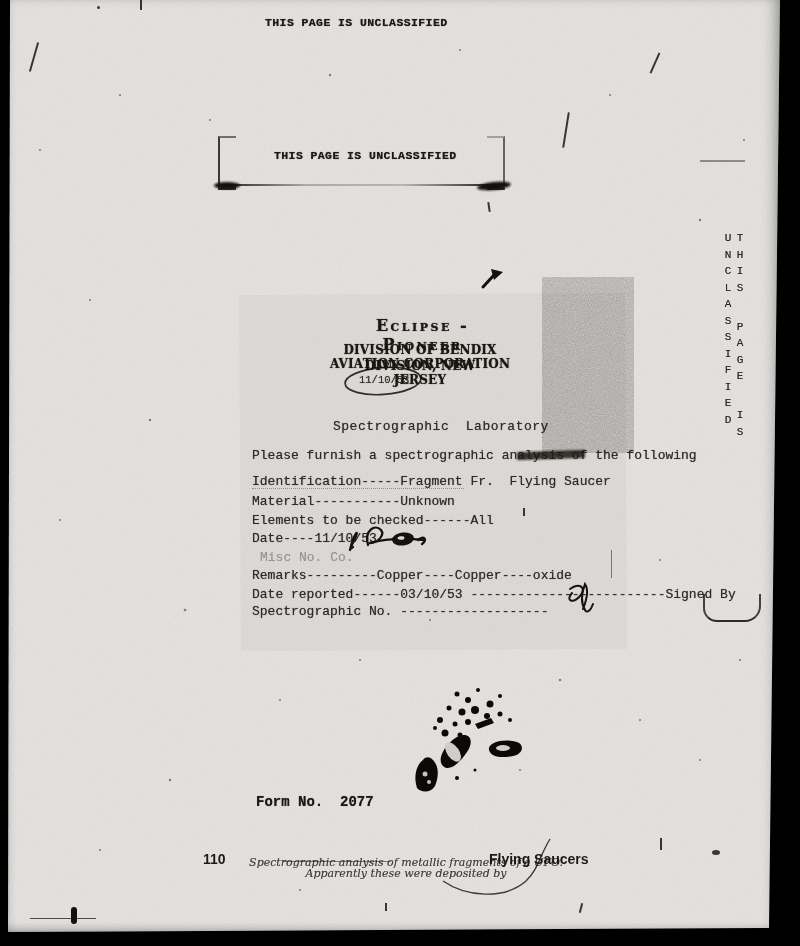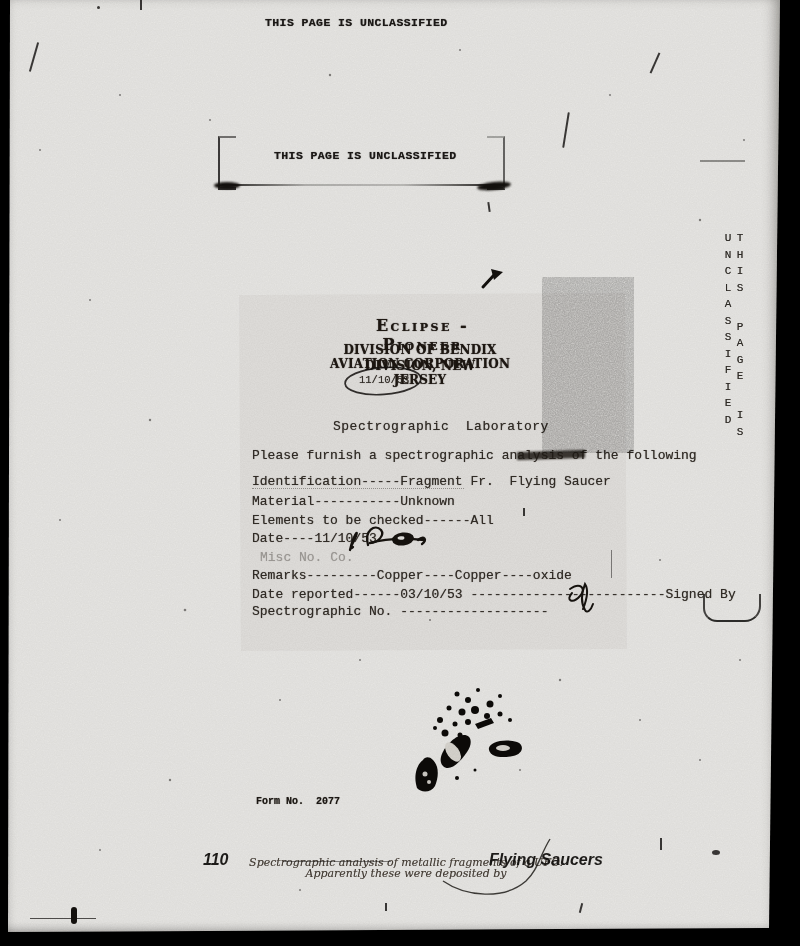--- a/index.html
+++ b/index.html
@@ -35,21 +35,21 @@
   }
   .company{font-size:16px;letter-spacing:2.5px;font-variant:small-caps;}
   .division{font-size:12px;letter-spacing:.2px;}
   .caption{
     font-family:"DejaVu Serif","Liberation Serif",serif;font-style:italic;
     font-size:11px;line-height:10.5px;color:rgba(62,54,46,.85);
     text-shadow:0 0 .5px rgba(62,54,46,.6);text-align:center;margin-top:40px;
   }
   .footer-text{
     font-family:"Liberation Sans",sans-serif;font-weight:bold;
-    font-size:16px;color:rgba(20,18,16,.95);font-style:italic;
+    font-size:14px;color:rgba(20,18,16,.95);
   }
   .side-vert{
     font-family:"Liberation Mono","DejaVu Sans Mono",monospace;
     font-size:11px;color:rgba(40,36,32,.85);
     writing-mode:vertical-rl;text-orientation:upright;
     letter-spacing:4.5px;word-spacing:6px;
     text-shadow:0 0 .6px rgba(40,36,32,.7);
   }
   .stamp-box{width:287px;height:49px;}
   .stamp-bracket{position:absolute;top:0;width:16px;height:100%;}
@@ -165,21 +165,21 @@
     <path d="M38,88 C30,80 44,62 54,58 C64,54 70,62 62,74 C54,86 44,94 38,88 Z"></path>
     <path d="M84,72 C82,64 100,60 112,64 C120,67 118,76 108,78 C98,80 86,80 84,72 Z"></path>
     <path d="M18,82 C12,86 8,98 12,110 C16,115 26,115 30,108 C34,98 34,88 28,82 C24,78 20,79 18,82 Z"></path>
   </g>
   <ellipse cx="48" cy="74" rx="6" ry="11" fill="#dbd8d2" transform="rotate(-35 48 74)"></ellipse>
   <ellipse cx="98" cy="70" rx="7" ry="3" fill="#dbd8d2"></ellipse>
   <circle cx="20" cy="96" r="2.5" fill="#cfccc6"></circle>
     <circle cx="24" cy="104" r="2" fill="#cfccc6"></circle>
 </svg>
 
-<div class="abs tw" style="left:256px;top:796px;font-weight:bold;font-size:10px;color:rgba(25,21,17,.95);">Form No.  2077</div>
+<div class="abs tw" style="left:256px;top:796px;font-weight:bold;font-size:14px;color:rgba(25,21,17,.95);">Form No.  2077</div>
 
 <div class="abs caption" style="left:225px;top:818px;width:362px;">
   <div>Spectrographic analysis of metallic fragments of a UFO. Apparently these were deposited by</div>
 </div>
 
 <div class="abs footer-text" style="left:203px;top:851px;">110</div>
 <div class="abs footer-text" style="left:489px;top:851px;">Flying Saucers</div>
 <div class="abs" style="left:283px;top:861px;width:108px;height:1px;background:rgba(20,18,16,.5);"></div>
 
 <svg class="abs" style="left:438px;top:835px;" width="125" height="65" viewBox="0 0 125 65">

